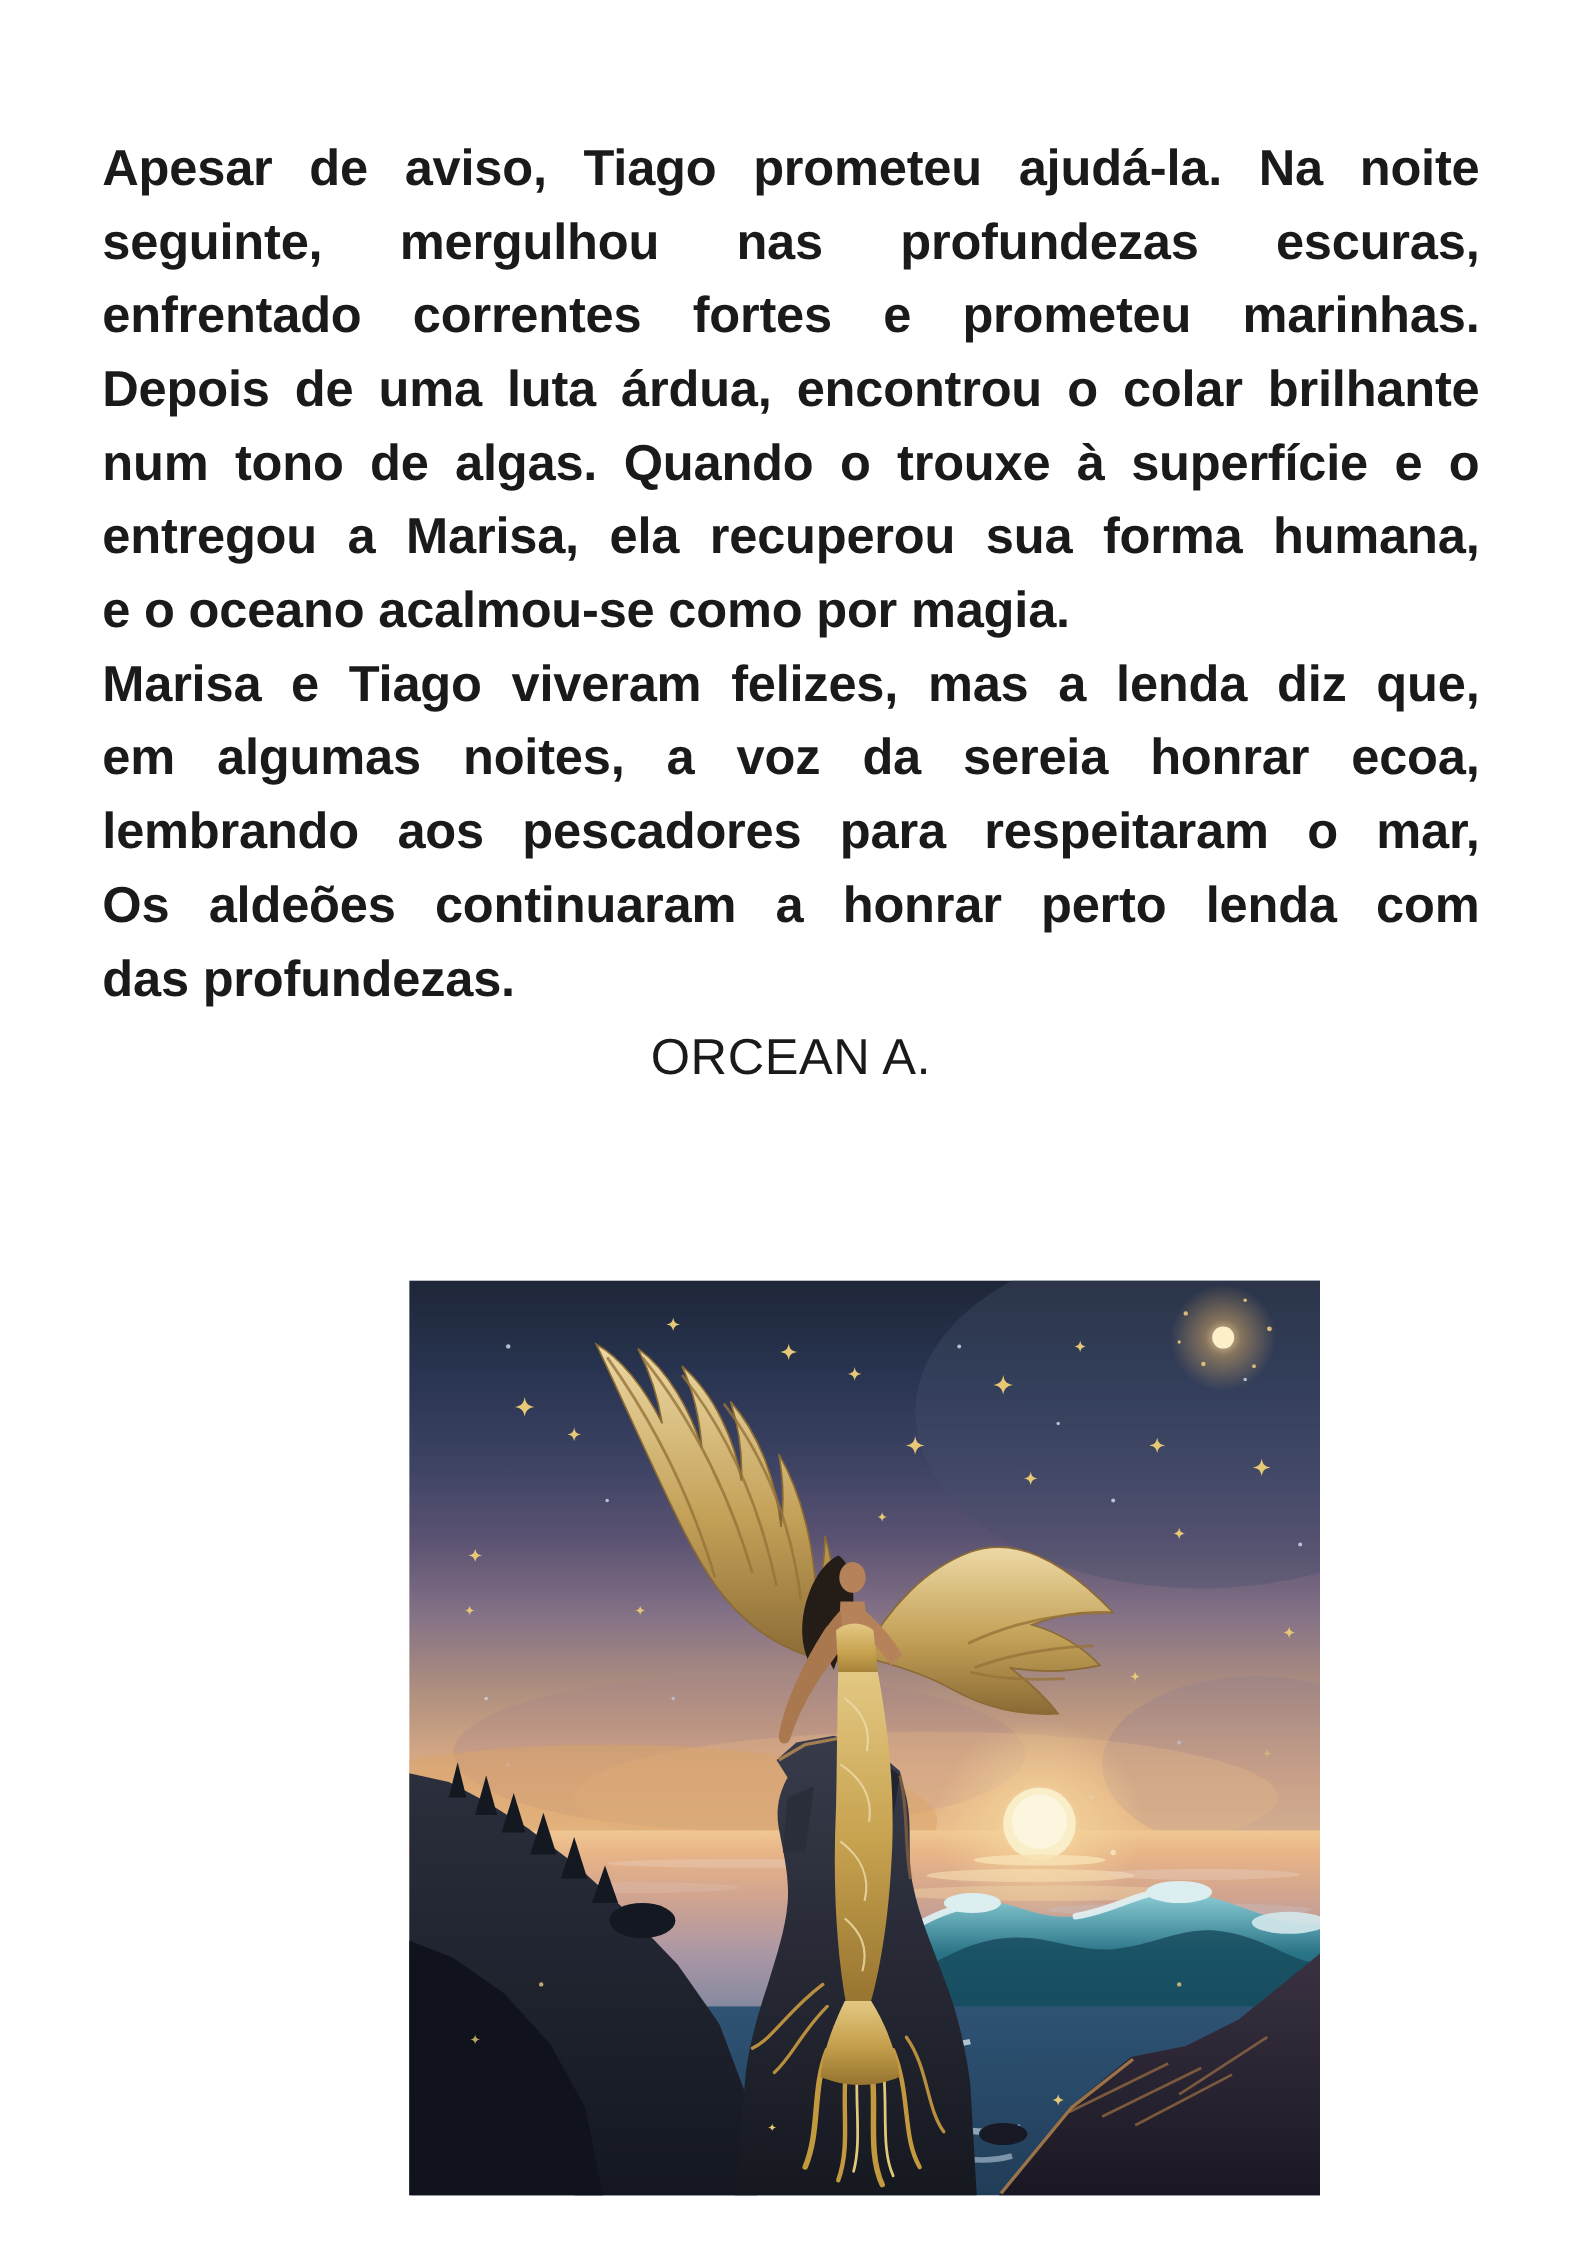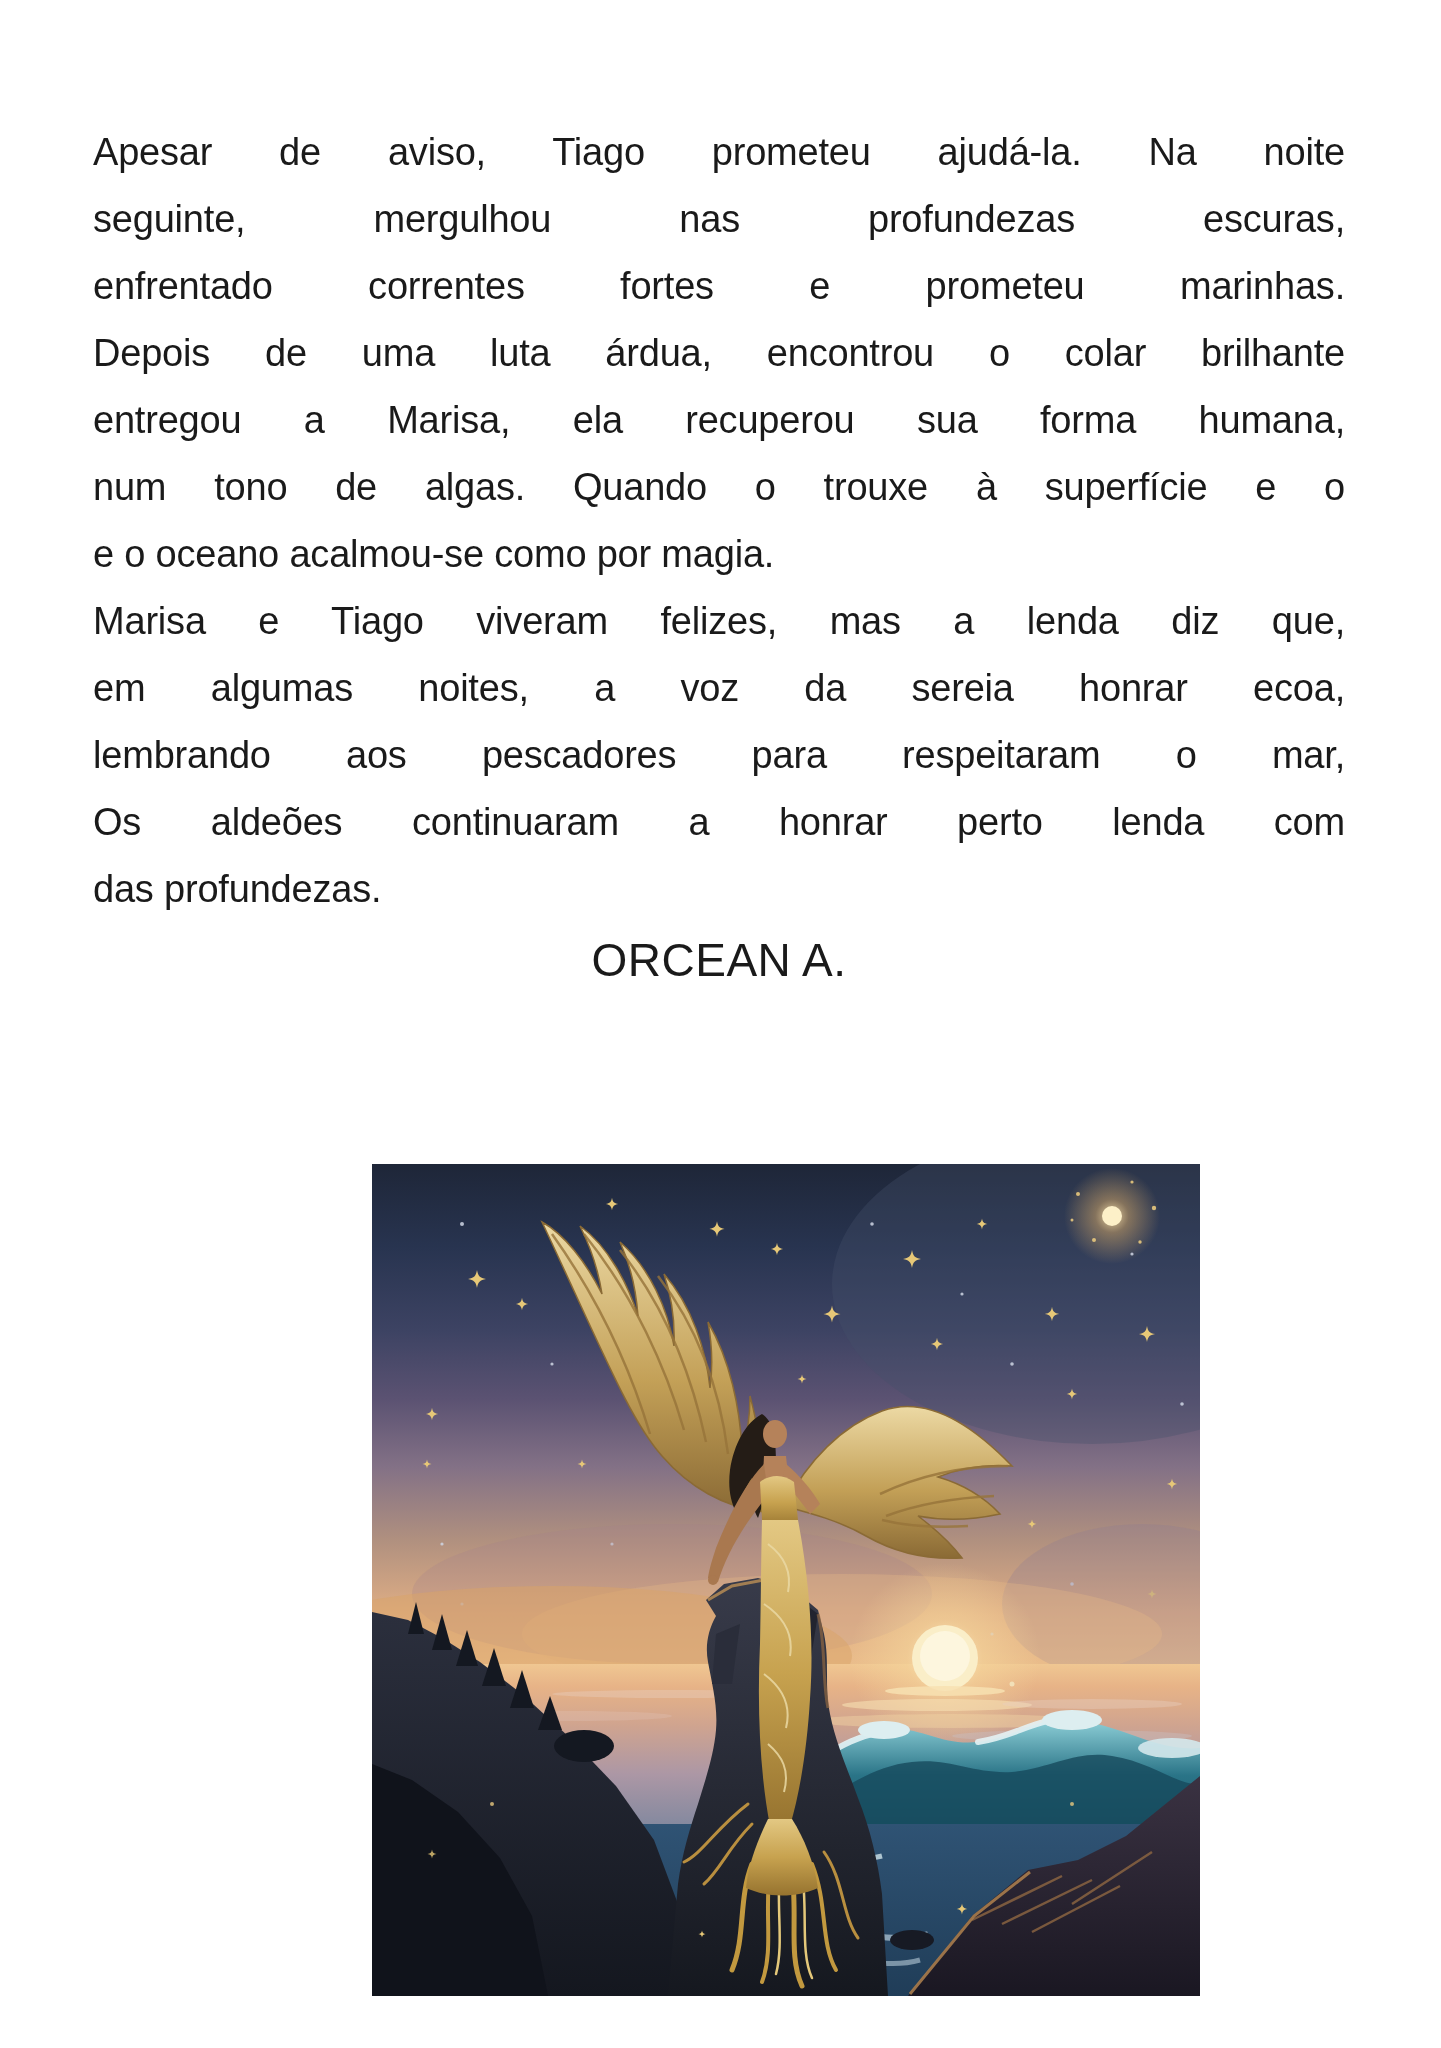--- a/index.html
+++ b/index.html
@@ -4,22 +4,22 @@
 <style>
   html,body{margin:0;padding:0;}
   body{
     width:1441px;height:2048px;background:#ffffff;
     font-family:"Liberation Sans","DejaVu Sans",sans-serif;
     color:#1a1a1a;overflow:hidden;
   }
   .page{position:relative;width:1441px;height:2048px;background:#ffffff;}
   .text-block{position:absolute;left:93px;top:119px;width:1252px;}
   .line{
-    font-size:38px;line-height:67px;letter-spacing:-0.2px;
-    text-align:justify;text-align-last:justify;
+    font-size:46px;line-height:67px;letter-spacing:-0.2px;
+    text-align:justify;text-align-last:justify;font-weight:bold;
   }
   .line.plast{text-align-last:left;}
   .signature{
     font-size:46px;line-height:67px;font-weight:400;
     text-align:center;margin-top:4px;letter-spacing:0.5px;
   }
   figure.illustration{
     position:absolute;left:372px;top:1164px;width:828px;height:832px;margin:0;
   }
   figure.illustration svg{display:block;width:100%;height:100%;}
@@ -27,22 +27,22 @@
 </head>
 <body>
 
 <div class="page">
 
   <div class="text-block">
     <div class="line">Apesar de aviso, Tiago prometeu ajudá-la. Na noite</div>
     <div class="line">seguinte, mergulhou nas profundezas escuras,</div>
     <div class="line">enfrentado correntes fortes e prometeu marinhas.</div>
     <div class="line">Depois de uma luta árdua, encontrou o colar brilhante</div>
+    <div class="line">num tono de algas. Quando o trouxe à superfície e o</div>
     <div class="line">entregou a Marisa, ela recuperou sua forma humana,</div>
-    <div class="line">num tono de algas. Quando o trouxe à superfície e o</div>
     <div class="line plast">e o oceano acalmou-se como por magia.</div>
 
     <div class="line">Marisa e Tiago viveram felizes, mas a lenda diz que,</div>
     <div class="line">em algumas noites, a voz da sereia honrar ecoa,</div>
     <div class="line">lembrando aos pescadores para respeitaram o mar,</div>
 
     <div class="line">Os aldeões continuaram a honrar perto lenda com</div>
     <div class="line plast">das profundezas.</div>
 
     <div class="signature">ORCEAN A.</div>

